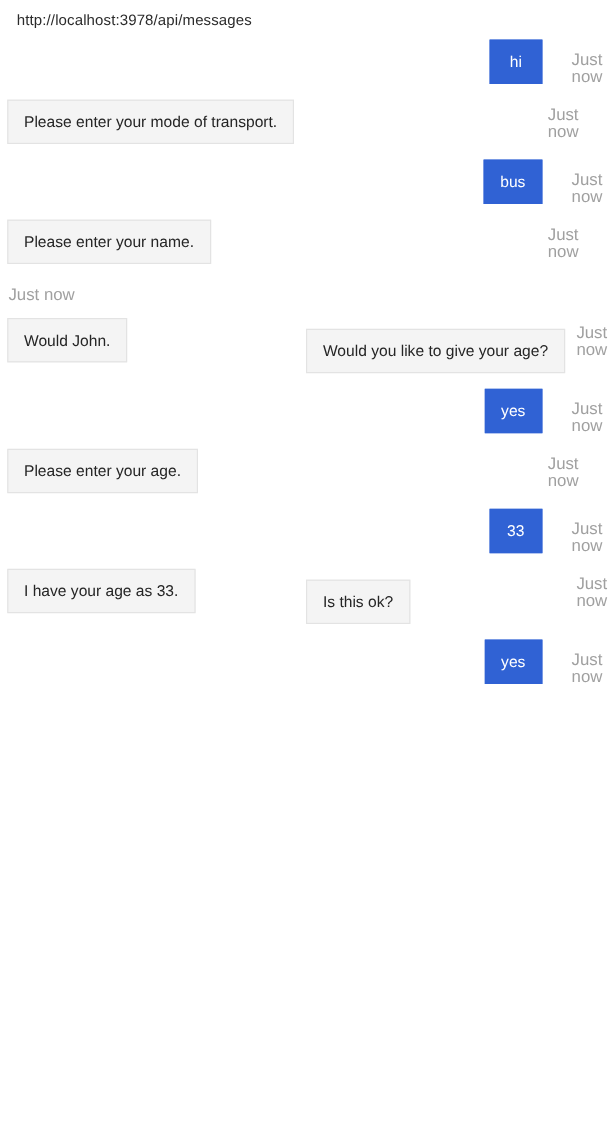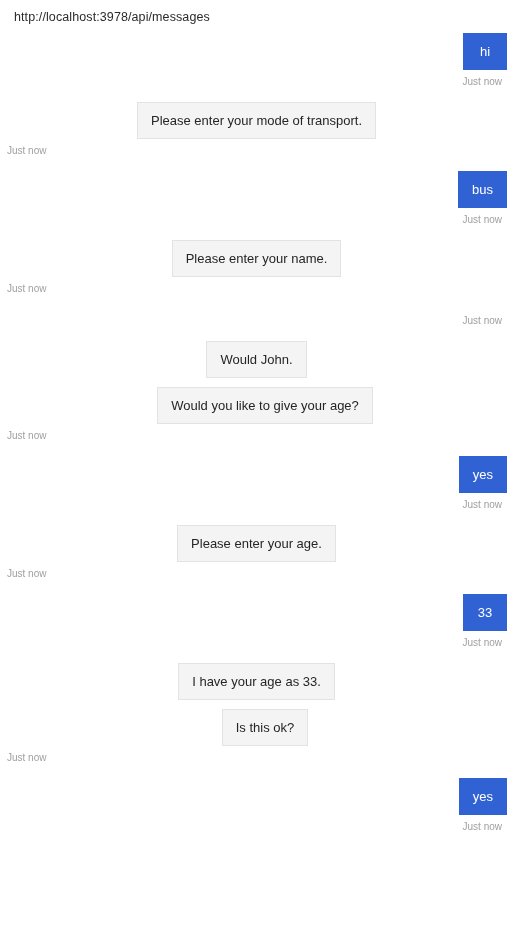--- a/index.html
+++ b/index.html
@@ -33,31 +33,31 @@
   }
 
   
   .transcript {
     padding: 0 6px 0 6px;
     margin-top: 8px;
   }
 
   .msg-group {
     display: flex;
-    flex-direction: column;
+    flex-direction: row;
     margin-bottom: 13px;
   }
   .msg-group.from-bot { align-items: flex-start; }
   .msg-group.from-user { align-items: flex-end; }
 
   .bubble-row {
     display: flex;
     width: 100%;
   }
-  .msg-group.from-bot .bubble-row { justify-content: center; }
+  .msg-group.from-bot .bubble-row { justify-content: flex-start; }
   .msg-group.from-user .bubble-row { justify-content: flex-end; }
 
   .bubble-row + .bubble-row { margin-top: 9px; padding-left: 17px; }
 
   .bubble {
     display: inline-block;
     font-size: 13px;
     line-height: 17px;
     padding: 9px 13px;
     max-width: 462px;
@@ -73,21 +73,21 @@
 
   .bubble.user {
     background: #3062d4;
     border: 1px solid #3062d4;
     color: #ffffff;
     text-align: center;
     min-width: 44px;
   }
 
   .timestamp {
-    font-size: 10px;
+    font-size: 14px;
     line-height: 14px;
     color: #a0a0a0;
     margin-top: 5px;
     padding: 0 1px;
   }
   .msg-group.from-bot .timestamp { text-align: left; }
   .msg-group.from-user .timestamp { text-align: right; padding-right: 5px; }
 
   
   .msg-group.from-user { padding-right: 0px; }

